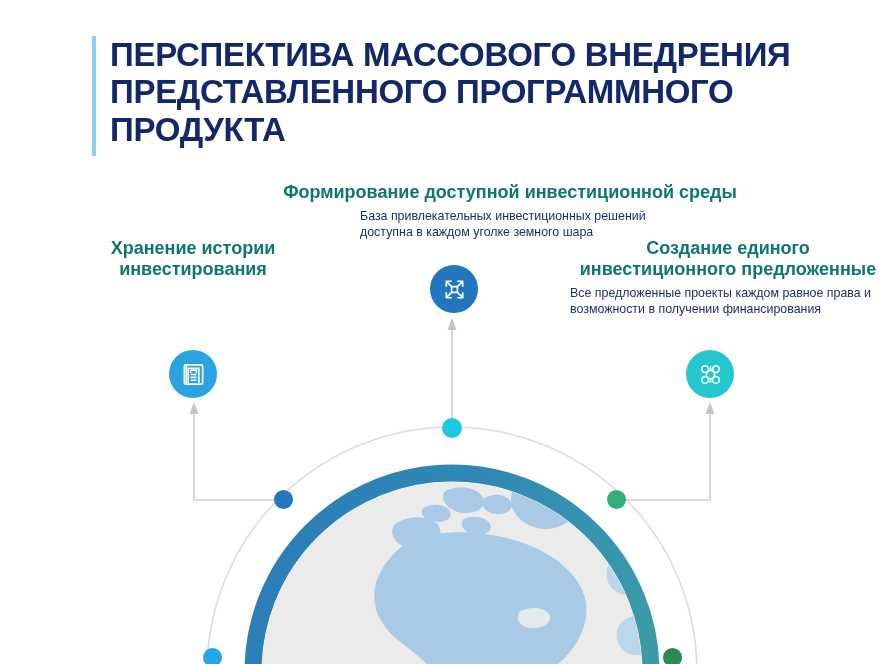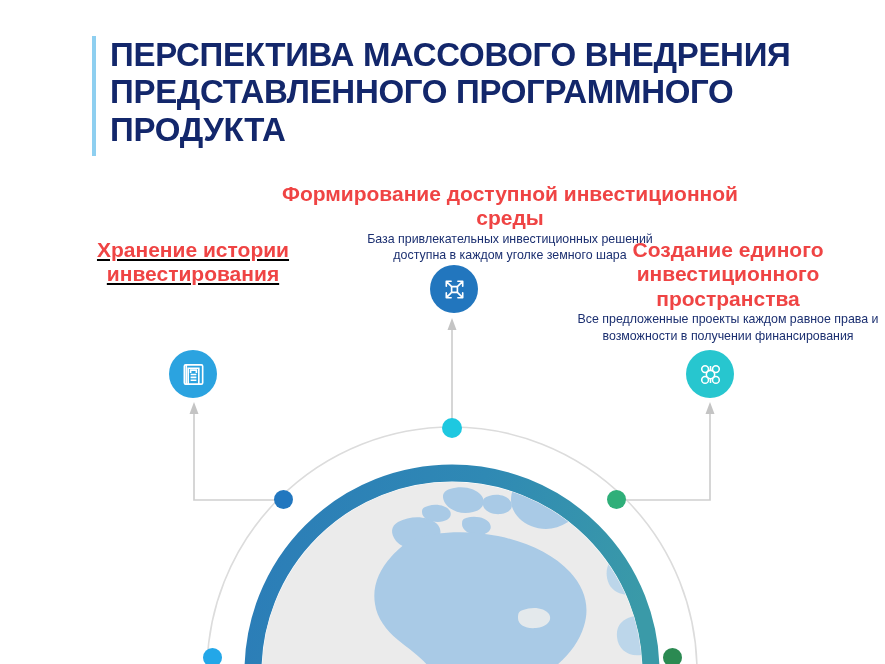--- a/index.html
+++ b/index.html
@@ -42,34 +42,34 @@
     line-height: 1.13;
     font-weight: bold;
     letter-spacing: -0.3px;
     text-transform: uppercase;
     font-family: "Liberation Sans", "DejaVu Sans", sans-serif;
   }
 
   
   .callout { position: absolute; }
   .callout-heading {
-    color: #ef4444;
+    color: #0f766e;
     font-weight: bold;
-    font-size: 21px;
+    font-size: 18px;
     line-height: 1.16;
     text-align: center;
   }
   .callout-body {
     color: #1b2f70;
     font-size: 12.4px;
     line-height: 1.33;
-    text-align: center;
-  }
-
-  #callout-left   { left: 62px;  top: 238px; width: 262px; text-decoration: underline; }
+    margin-top: 5px;
+  }
+
+  #callout-left   { left: 62px;  top: 238px; width: 262px; }
   #callout-center { left: 270px; top: 182px; width: 480px; }
   #callout-center .callout-body { width: 300px; margin-left: auto; margin-right: auto; }
   #callout-right  { left: 570px; top: 238px; width: 316px; }
 
   
   .icon-circle {
     position: absolute;
     border-radius: 50%;
     display: flex;
     align-items: center;
@@ -197,21 +197,21 @@
   <div class="callout" id="callout-left">
     <div class="callout-heading">Хранение истории инвестирования</div>
   </div>
 
   <div class="callout" id="callout-center">
     <div class="callout-heading">Формирование доступной инвестиционной среды</div>
     <div class="callout-body">База привлекательных инвестиционных решений доступна в каждом уголке земного шара</div>
   </div>
 
   <div class="callout" id="callout-right">
-    <div class="callout-heading">Создание единого инвестиционного пространства</div>
+    <div class="callout-heading">Создание единого инвестиционного предложенные</div>
     <div class="callout-body">Все предложенные проекты каждом равное права и возможности в получении финансирования</div>
   </div>
 
   <div class="icon-circle" id="icon-history">
     <svg width="27" height="27" viewBox="0 0 28 28" fill="none" stroke="#ffffff" stroke-width="1.7">
       <rect x="4.5" y="4" width="19" height="20" rx="1.4"></rect>
       <path d="M8.5 24 V7.5 h11 V24"></path>
       <path d="M11 20 h6 M11 17 h6 M11 14 h6"></path>
       <path d="M11 12.5 V9.5 h6 v3"></path>
       <path d="M6.5 4 V24"></path>

